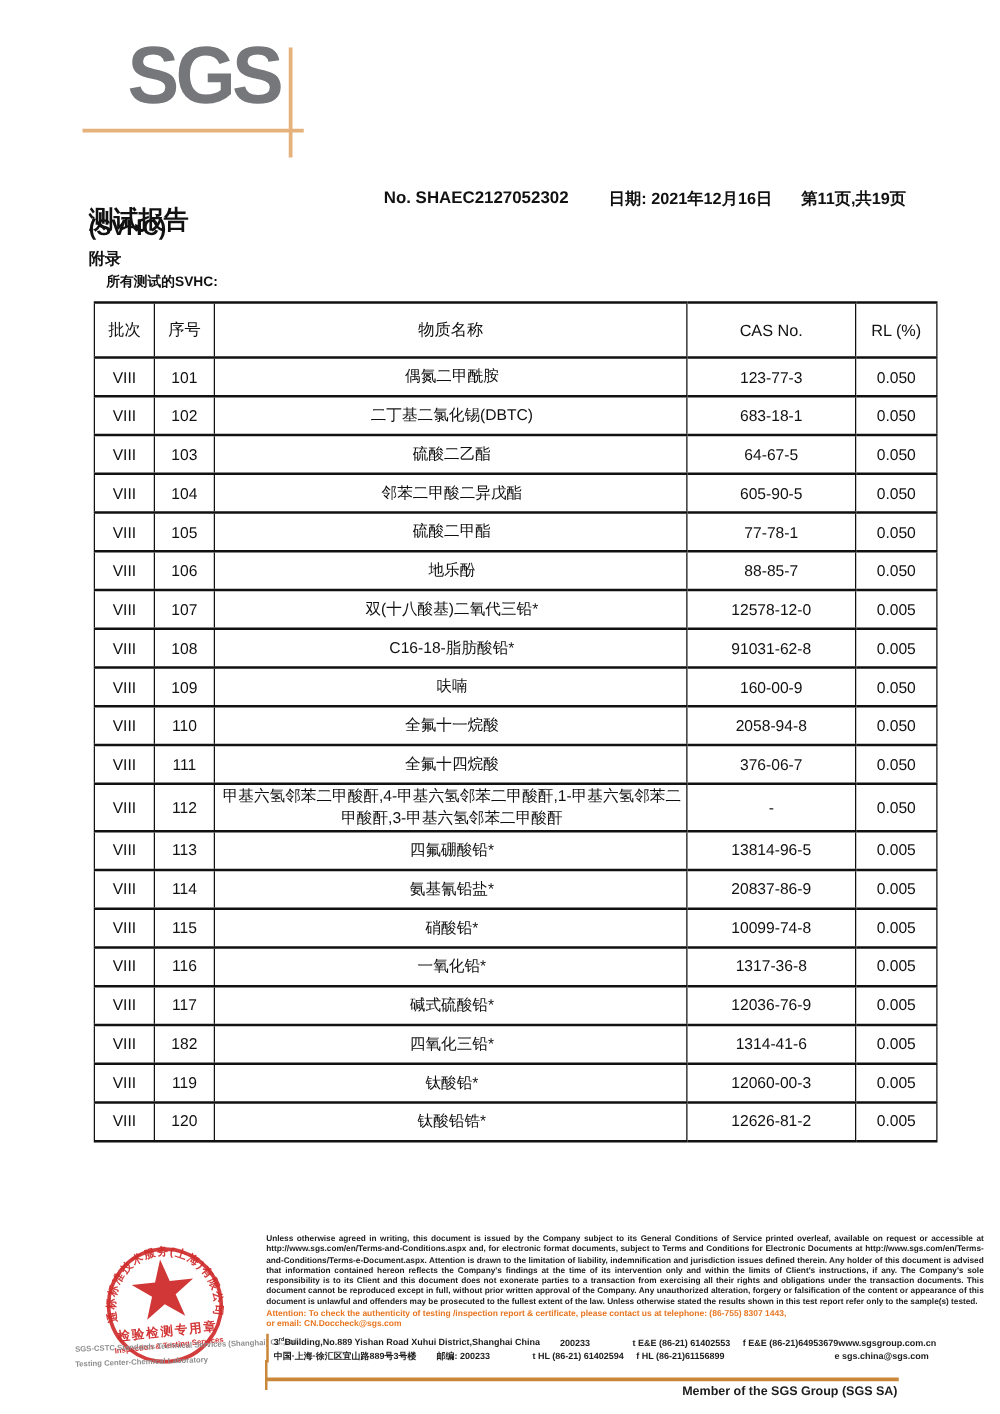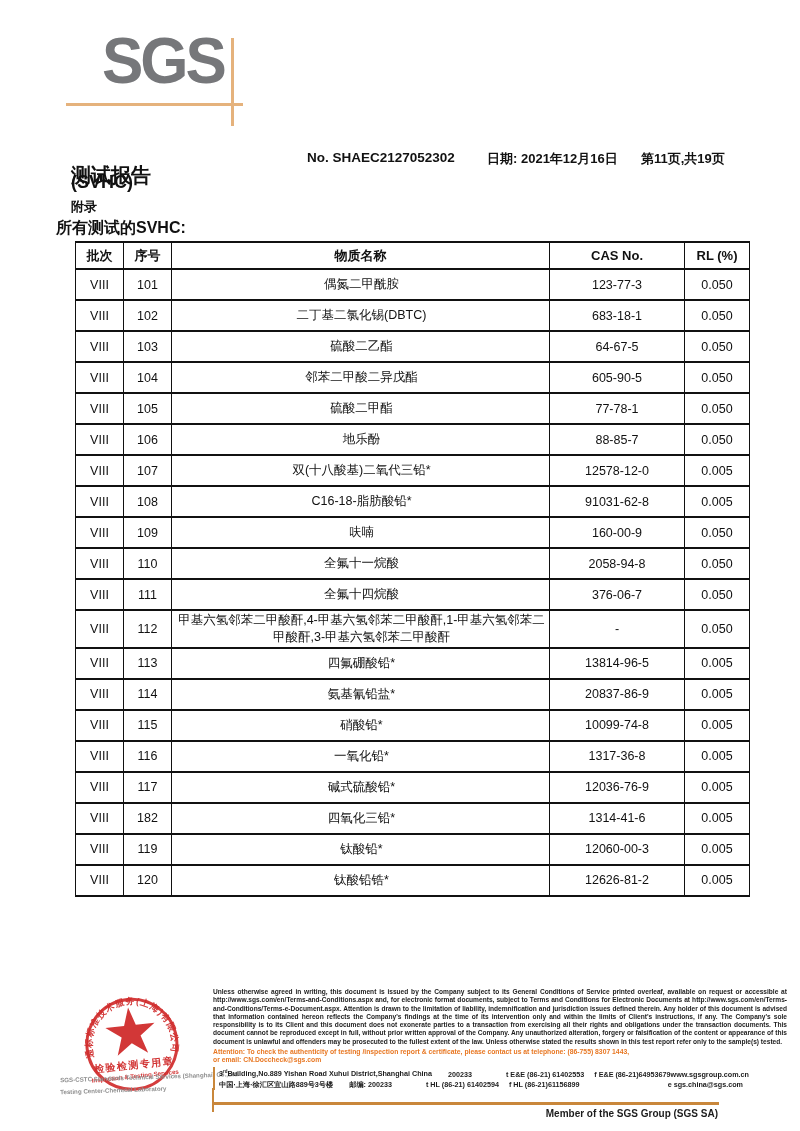--- a/index.html
+++ b/index.html
@@ -21,36 +21,36 @@
   .logo-hline { position: absolute; left: 66px; top: 103px; width: 177px; height: 3px; background: #e5b27c; }
   .logo-vline { position: absolute; left: 231px; top: 38px; width: 3px; height: 88px; background: #e5b27c; }
 
   
   .doc-title   { position: absolute; left: 71px;  top: 143px; font-size: 20px; font-weight: bold; margin-top: 19px; }
   .doc-subtitle{ position: absolute; left: 71px;  top: 172px; font-size: 18px; font-weight: bold; text-align: right; }
   .report-no   { position: absolute; left: 283px; top: 150px; font-size: 13.5px; font-weight: 600; padding-left: 24px; }
   .date-text   { position: absolute; left: 487px; top: 150px; font-size: 13px; font-weight: 700; }
   .page-text   { position: absolute; left: 641px; top: 150px; font-size: 13px; font-weight: 600; }
   .appendix    { position: absolute; left: 71px;  top: 198px; font-size: 13px; font-weight: bold; }
-  .list-label  { position: absolute; left: 56px;  top: 218px; font-size: 16px; font-weight: bold; }
+  .list-label  { position: absolute; left: 85px;  top: 218px; font-size: 11px; font-weight: bold; }
 
   
   .svhc-table {
     position: absolute; left: 75px; top: 241px;
     width: 674px;
     border-collapse: collapse; table-layout: fixed;
     font-size: 12.5px;
   }
   .svhc-table th, .svhc-table td {
     border-left: 1px solid #111; border-right: 1px solid #111;
     border-top: 2px solid #111; border-bottom: 2px solid #111;
     text-align: center; vertical-align: middle;
     padding: 1px 3px;
   }
-  .svhc-table th { height: 27px; font-size: 13px; font-weight: bold; }
+  .svhc-table th { height: 44px; font-size: 13px; font-weight: normal; }
   .svhc-table td { height: 31px; }
   .svhc-table td.name { text-align: center; padding-left: 5px; line-height: 1.35; }
   .col-batch { width: 48px; } .col-seq { width: 48px; }
   .col-name { width: 378px; } .col-cas { width: 135px; } .col-rl { width: 65px; }
 
   
   .stamp-wrap { position: absolute; left: 60px; top: 986px; width: 150px; height: 118px; transform: rotate(-6deg); }
   .stamp-co-line {
     position: absolute; left: 60px; width: 190px;
     font-size: 6.2px; font-weight: bold; color: #8f8f8f;

